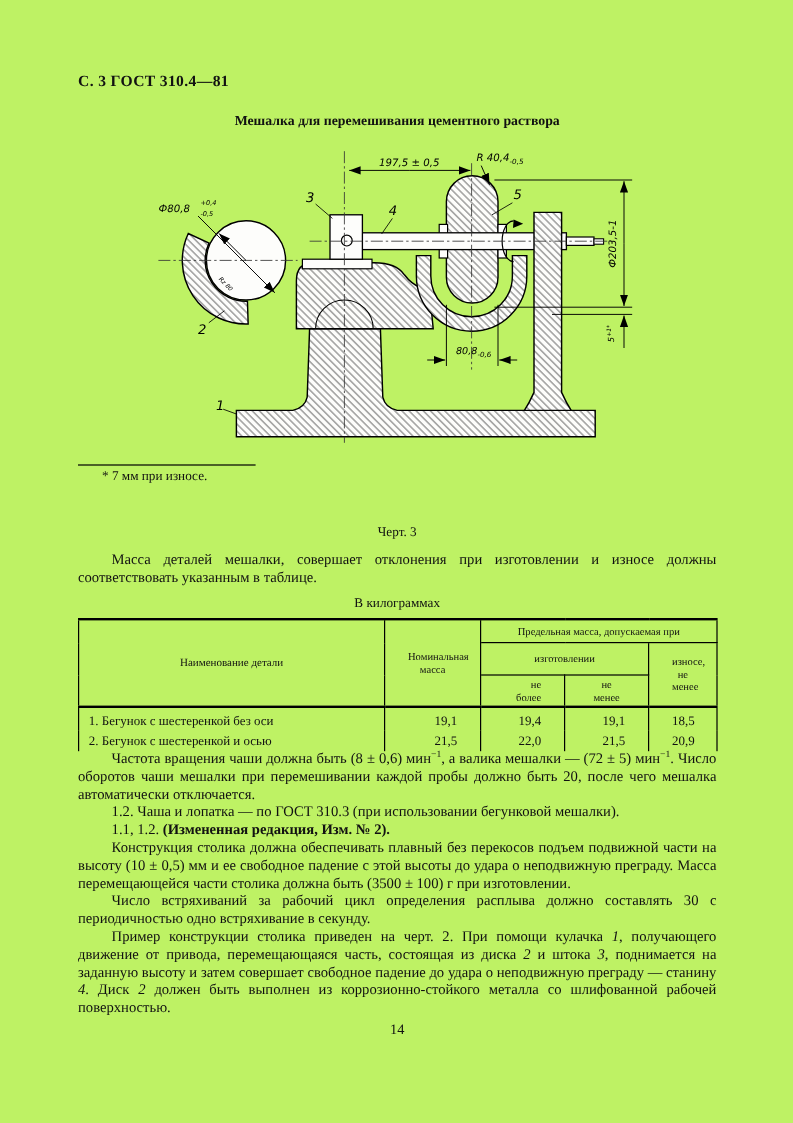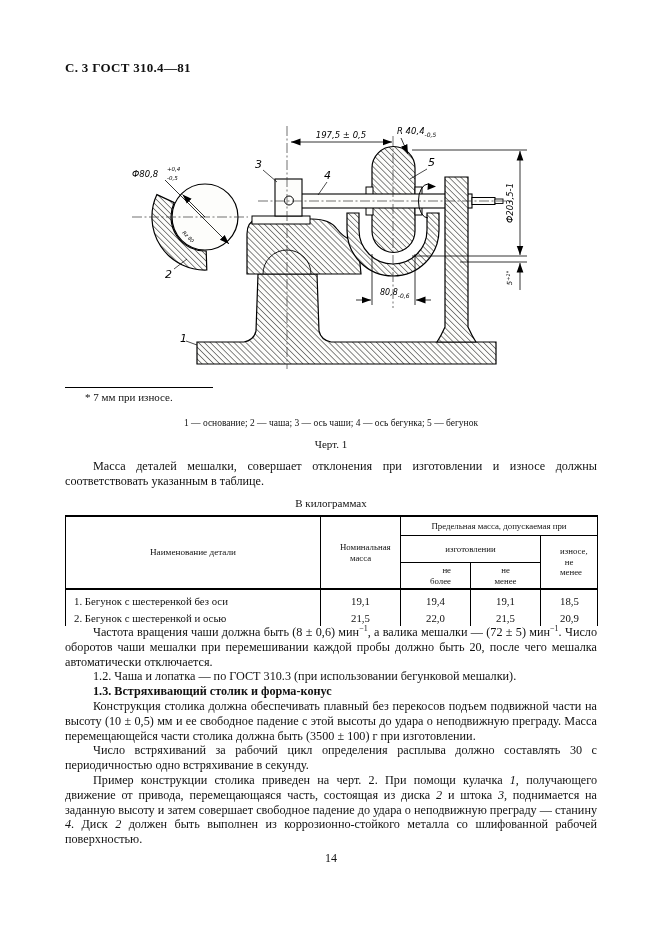--- a/index.html
+++ b/index.html
@@ -1,50 +1,51 @@
 <!DOCTYPE html>
 <html><head>
 <meta charset="utf-8">
 <style>
   html,body{margin:0;padding:0;background:#888;}
-  .page{position:relative;width:661px;height:936px;background:#ffffff;font-family:"Liberation Serif",serif;color:#111;overflow:hidden;}
+  .page{position:relative;width:661px;height:936px;background:#bef264;font-family:"Liberation Serif",serif;color:#111;overflow:hidden;}
   .abs{position:absolute;}
   .doc-header{left:65px;top:60px;font-weight:bold;font-size:13px;letter-spacing:.3px;}
   .fig-title{left:65px;top:95px;width:532px;text-align:center;font-weight:bold;font-size:11.5px;}
   .drawing-wrap{left:60px;top:112px;width:467px;height:262px;}
   .footnote-rule{left:65px;top:387px;width:148px;border-top:1.2px solid #000;height:0;}
   .footnote{left:85px;top:391px;font-size:11px;}
   .fig-caption{left:65px;top:418px;width:532px;text-align:center;font-size:9.5px;}
   .chert{left:65px;top:438px;width:532px;text-align:center;font-size:11px;}
   .intro{left:65px;top:459px;width:532px;font-size:12.2px;line-height:15px;text-align:justify;}
   .intro p{margin:0;text-indent:28px;}
   .units{left:65px;top:497px;width:532px;text-align:center;font-size:11px;}
   .tbl{left:65px;top:515px;width:532px;}
   table{border-collapse:collapse;width:532px;table-layout:fixed;border-top:2.5px solid #000;}
   th,td{border:1px solid #000;font-weight:normal;padding:1px 19px;margin-top:22px;}
   thead th{text-align:center;vertical-align:middle;font-size:8.8px;line-height:1.25;}
   th.name-h{font-size:9.2px;}
   tbody td{border-top:none;border-bottom:none;font-size:10.8px;height:15px;}
   tbody tr:first-child td{border-top:2.5px solid #000;padding-top:3px;}
-  td.c{text-align:center;}
+  td.c{text-align:right;}
   td.n{padding-left:8px;}
   .bodytext{left:65px;top:625px;width:532px;font-size:12.2px;line-height:14.8px;text-align:justify;}
   .bodytext p{margin:0;text-indent:28px;}
   .b{font-weight:bold;}
   .i{font-style:italic;}
   sup.s{font-size:8px;line-height:0;}
   .pagenum{left:65px;top:851px;width:532px;text-align:center;font-size:12px;}
   svg text{font-family:"DejaVu Sans",sans-serif;}
 </style>
 </head>
 <body>
 
 <div class="page">
 
   <div class="abs doc-header">С. 3 ГОСТ 310.4—81</div>
+  <div class="abs fig-title">Мешалка для перемешивания цементного раствора</div>
 
   <div class="abs drawing-wrap">
     <svg width="467" height="262" viewBox="0 0 467 262">
       <defs>
         <pattern id="hp" width="4.2" height="4.2" patternUnits="userSpaceOnUse" patternTransform="rotate(-45)">
           <rect width="4.2" height="4.2" fill="#fdfdfb"></rect>
           <line x1="2.1" y1="0" x2="2.1" y2="4.2" stroke="#444" stroke-width="0.65"></line>
         </pattern>
         <marker id="arr" viewBox="0 0 10 10" refX="9.5" refY="5" markerWidth="10" markerHeight="10" orient="auto" markerUnits="userSpaceOnUse">
           <path d="M0,1.6 L9.5,5 L0,8.4 Z" fill="#000"></path>
@@ -125,22 +126,21 @@
       <text x="120" y="230" font-size="11" font-style="italic">1</text>
       <text x="105" y="166" font-size="11" font-style="italic">2</text>
       <text x="195" y="56" font-size="11" font-style="italic">3</text>
       <text x="264" y="67" font-size="11" font-style="italic">4</text>
       <text x="368" y="54" font-size="11" font-style="italic">5</text>
     </svg>
   </div>
 
   <div class="abs footnote-rule"></div>
   <div class="abs footnote">*  7  мм при износе.</div>
-  <div class="abs fig-caption">1 — основание; 2 — чаша; 3 — ось чаши; 4 — ось бегунка; 5 — бегунок</div>
-  <div class="abs chert">Черт. 1</div>
+  <div class="abs chert">Черт. 3</div>
 
   <div class="abs intro">
     <p>Масса деталей мешалки, совершает отклонения при изготовлении и износе должны соответствовать указанным в таблице.</p>
   </div>
 
   <div class="abs units">В килограммах</div>
 
   <div class="abs tbl">
     <table>
       <colgroup>
@@ -180,20 +180,20 @@
           <td class="c">21,5</td>
           <td class="c">20,9</td>
         </tr>
       </tbody>
     </table>
   </div>
 
   <div class="abs bodytext">
     <p><span>Частота вращения чаши должна быть (8 ± 0,6) мин</span><sup class="s">−1</sup><span>, а валика мешалки — (72 ± 5) мин</span><sup class="s">−1</sup><span>. Число оборотов чаши мешалки при перемешивании каждой пробы должно быть 20, после чего мешалка автоматически отключается.</span></p>
     <p>1.2. Чаша и лопатка — по ГОСТ 310.3 (при использовании бегунковой мешалки).</p>
-    <p><span class="b">1.3. Встряхивающий столик и форма-конус</span></p>
+    <p><span>1.1, 1.2. </span><span class="b">(Измененная редакция, Изм. № 2).</span></p>
     <p>Конструкция столика должна обеспечивать плавный без перекосов подъем подвижной части на высоту (10 ± 0,5) мм и ее свободное падение с этой высоты до удара о неподвижную преграду. Масса перемещающейся части столика должна быть (3500 ± 100) г при изготовлении.</p>
     <p>Число встряхиваний за рабочий цикл определения расплыва должно составлять 30 с периодичностью одно встряхивание в секунду.</p>
     <p><span>Пример конструкции столика приведен на черт. 2. При помощи кулачка </span><span class="i">1</span><span>, получающего движение от привода, перемещающаяся часть, состоящая из диска </span><span class="i">2</span><span> и штока </span><span class="i">3</span><span>, поднимается на заданную высоту и затем совершает свободное падение до удара о неподвижную преграду — станину </span><span class="i">4</span><span>. Диск </span><span class="i">2</span><span> должен быть выполнен из коррозионно-стойкого металла со шлифованной рабочей поверхностью.</span></p>
   </div>
 
   <div class="abs pagenum">14</div>
 </div>
 
 </body></html>

